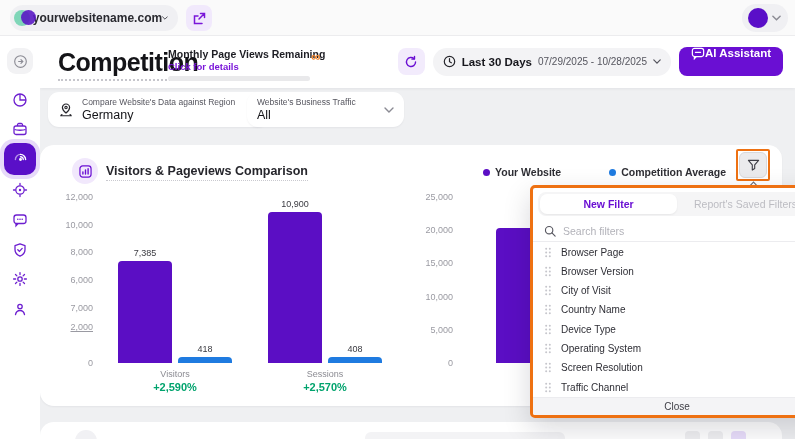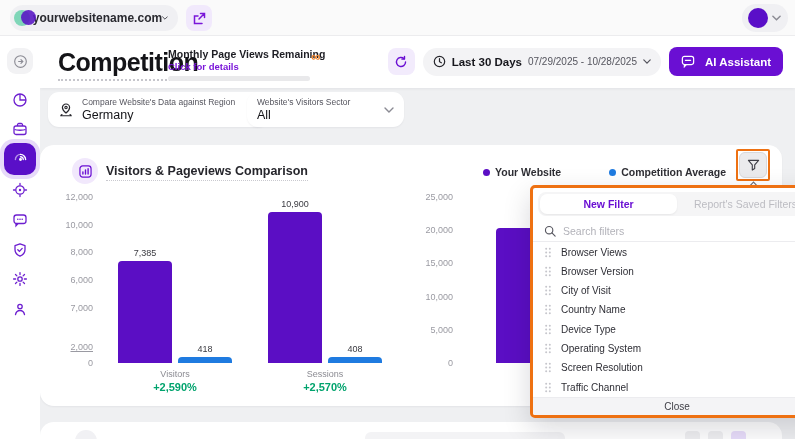--- a/index.html
+++ b/index.html
@@ -29,21 +29,21 @@
   .pv-block { position:absolute; left:128px; top:12px; width:190px; }
   .pv-label { font-size:10.5px; font-weight:700; color:#1e1e24; }
   .pv-link { font-size:9.5px; font-weight:700; color:#7a16d9; margin-top:1px; cursor:pointer; }
   .pv-bar { margin-top:4px; width:142px; height:5px; border-radius:3px; background:#e9e9eb; }
   .pv-inf { position:absolute; left:143px; top:1px; font-size:13px; font-weight:700; color:#f07e22; }
   .header-right { position:absolute; right:12px; top:11px; display:flex; align-items:center; gap:8px; }
   .refresh-btn { width:27px; height:27px; border-radius:8px; background:#f2ebfc; display:flex; align-items:center; justify-content:center; cursor:pointer; }
   .date-pill { height:28px; background:#f3f3f5; border-radius:14px; display:flex; align-items:center; gap:6px; padding:0 10px; cursor:pointer; }
   .date-preset { font-size:11.5px; font-weight:700; color:#16161c; }
   .date-range { font-size:10px; color:#55555e; }
-  .ai-btn { height:29px; background:#6a0fd3; border-radius:8px; display:flex; align-items:center; gap:10px; padding:0 12px; cursor:pointer; }
+  .ai-btn { height:29px; background:#6a0fd3; border-radius:8px; display:flex; gap:0; padding:0 12px; cursor:pointer; }
   .ai-label { font-size:11.5px; font-weight:700; color:#fff; }
 
   
   .main { position:absolute; left:40px; top:88px; width:755px; height:351px; }
   .filter-card { position:absolute; top:4px; height:35px; background:#fff; border-radius:11px; box-shadow:0 1px 2px rgba(20,20,40,.05); display:flex; align-items:center; padding:0 10px; cursor:pointer; }
   .fc-region { left:8px; width:220px; }
   .fc-sector { left:207px; width:157px; }
   .fc-text { flex:1; min-width:0; }
   .fc-label { font-size:8.5px; color:#55555e; white-space:nowrap; }
   .fc-value { font-size:12.5px; color:#141418; margin-top:1px; }
@@ -230,21 +230,21 @@
     <div class="fc-text">
       <div class="fc-label">Compare Website's Data against Region</div>
       <div class="fc-value">Germany</div>
     </div>
     <svg class="fc-chev" width="10" height="6" viewBox="0 0 10 6">
         <path d="M1 1l4 4 4-4" stroke="#8b8b94" stroke-width="1.4" fill="none" stroke-linecap="round"></path>
       </svg>
   </div>
   <div class="filter-card fc-sector">
     <div class="fc-text">
-      <div class="fc-label">Website's Visitors Sector</div>
+      <div class="fc-label">Website's Business Traffic</div>
       <div class="fc-value">All</div>
     </div>
     <svg class="fc-chev" width="10" height="6" viewBox="0 0 10 6">
         <path d="M1 1l4 4 4-4" stroke="#8b8b94" stroke-width="1.4" fill="none" stroke-linecap="round"></path>
       </svg>
   </div>
 
   <div class="chart-card">
     <div class="cc-icon">
       <svg width="13" height="13" viewBox="0 0 14 14">
@@ -273,21 +273,21 @@
     <svg class="caret-up" width="9" height="6" viewBox="0 0 10 6">
         <path d="M1 5l4-4 4 4" stroke="#6e6e76" stroke-width="1.3" fill="none" stroke-linecap="round"></path>
       </svg>
 
     <div class="yticks yticks-left">
         <div class="ytick" style="top: 0px;">12,000</div>
         <div class="ytick" style="top: 27.6667px;">10,000</div>
         <div class="ytick" style="top: 55.3333px;">8,000</div>
         <div class="ytick" style="top: 83px;">6,000</div>
         <div class="ytick" style="top: 110.667px;">7,000</div>
-        <div class="ytick" style="top: 150px; text-decoration: underline;">2,000</div>
+        <div class="ytick" style="top: 130px; text-decoration: underline;">2,000</div>
         <div class="ytick" style="top: 166px;">0</div>
       </div>
     <div class="plot">
         <div class="bar-group" style="left: 78px;">
           <div class="bar" style="height: 102.159px; background: rgb(91, 14, 196);">
             <span class="bar-val">7,385</span>
           </div>
           <div class="bar" style="height: 6px; background: rgb(31, 123, 224);">
             <span class="bar-val">418</span>
           </div>
@@ -349,21 +349,21 @@
     <svg width="8" height="11" viewBox="0 0 8 12">
           <g fill="#c6c6cc">
             <circle cx="2" cy="2" r="1.1"></circle>
             <circle cx="6" cy="2" r="1.1"></circle>
             <circle cx="2" cy="6" r="1.1"></circle>
             <circle cx="6" cy="6" r="1.1"></circle>
             <circle cx="2" cy="10" r="1.1"></circle>
             <circle cx="6" cy="10" r="1.1"></circle>
           </g>
         </svg>
-    <span class="f-label">Browser Views</span>
+    <span class="f-label">Browser Page</span>
     <svg width="13" height="13" viewBox="0 0 14 14">
           <circle cx="7" cy="7" r="5.8" stroke="#9a9aa2" stroke-width="1.1" fill="none"></circle>
           <path d="M4.5 7h5M7.7 5l2 2-2 2" stroke="#9a9aa2" stroke-width="1.1" fill="none" stroke-linecap="round"></path>
         </svg>
   </div>
 
   <div class="f-row">
     <svg width="8" height="11" viewBox="0 0 8 12">
           <g fill="#c6c6cc">
             <circle cx="2" cy="2" r="1.1"></circle>

